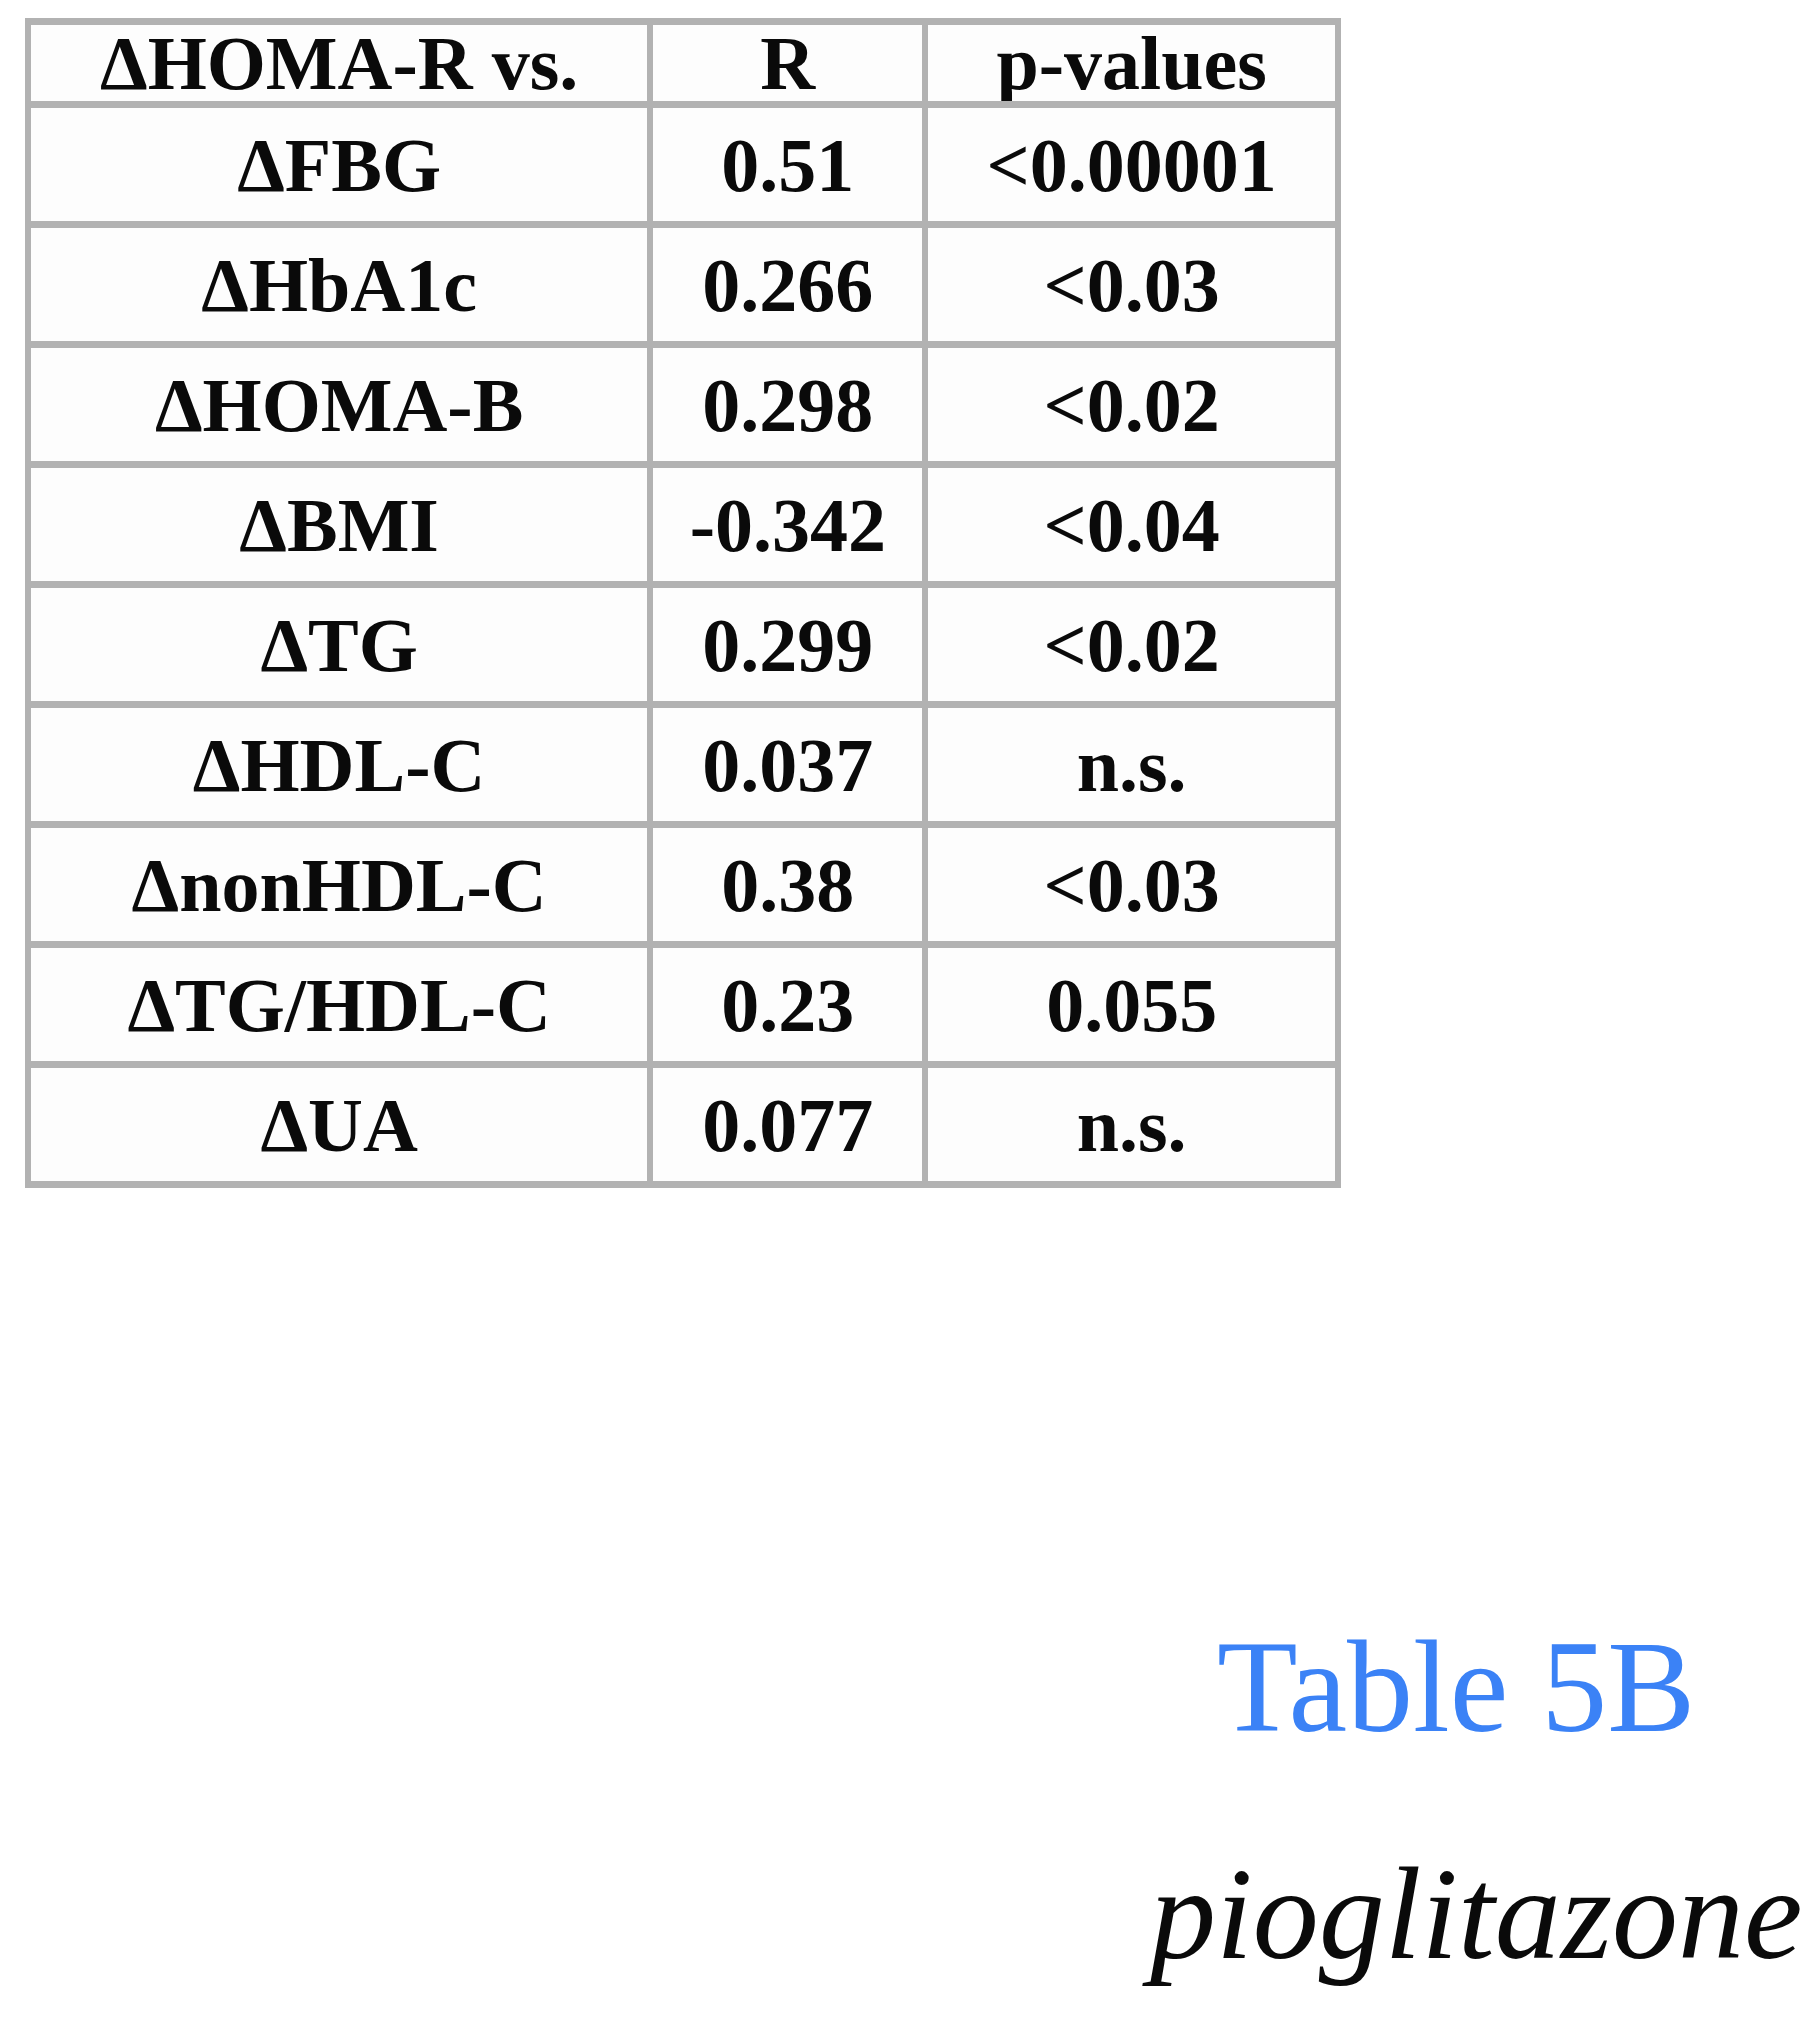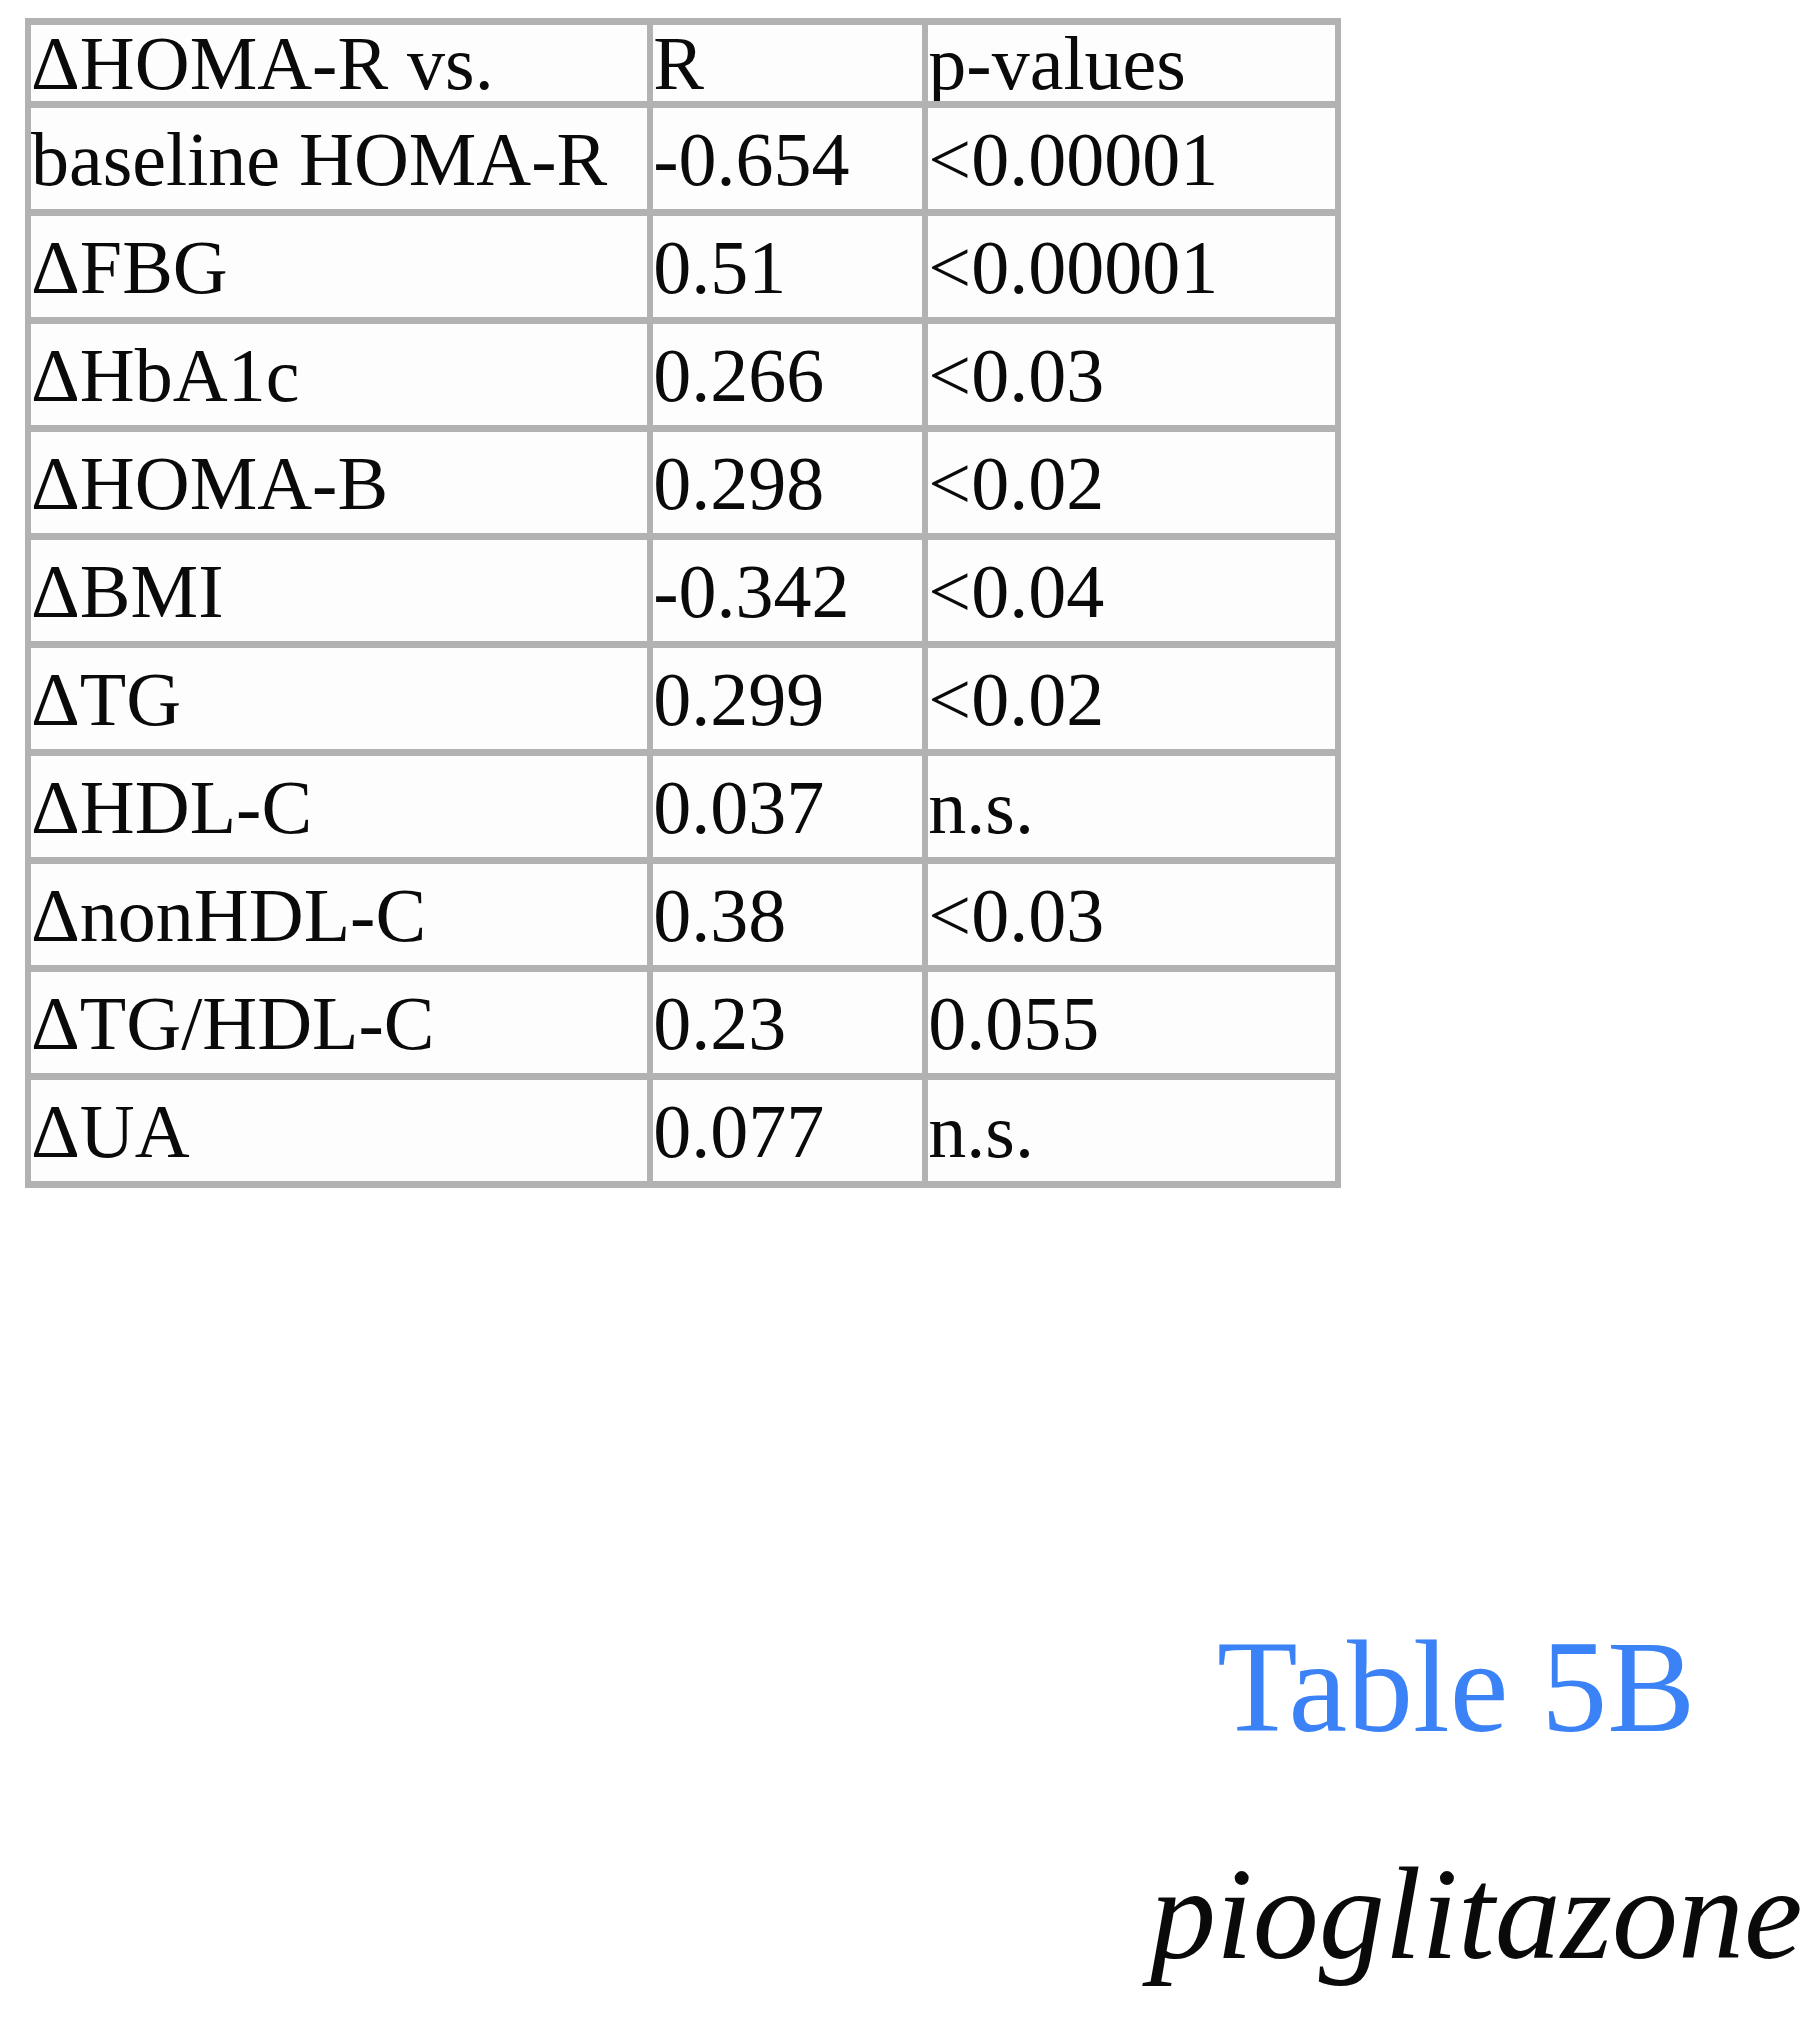--- a/index.html
+++ b/index.html
@@ -24,25 +24,25 @@
     height: 1170px;
     border-collapse: collapse;
     table-layout: fixed;
     background: #fdfdfd;
   }
   .stats-table th,
   .stats-table td {
     border: 6.6px solid #b2b2b2;
     border-top-width: 7.4px;
     border-bottom-width: 7.4px;
-    text-align: left;
+    text-align: center;
     vertical-align: middle;
     font-size: 76px;
     line-height: 1.0;
-    font-weight: normal;
+    font-weight: bold;
     color: #0a0a0a;
     padding: 0;
     white-space: nowrap;
     overflow: hidden;
   }
   .col-var { width: 47.5%; }
   .col-r   { width: 21.0%; }
   .col-p   { width: 31.5%; }
   .caption-title {
     position: absolute;
@@ -76,25 +76,20 @@
       <col class="col-p">
     </colgroup>
     <thead>
       <tr>
         <th>ΔHOMA-R vs.</th>
         <th>R</th>
         <th>p-values</th>
       </tr>
     </thead>
     <tbody>
-      <tr>
-        <td>baseline HOMA-R</td>
-        <td>-0.654</td>
-        <td>&lt;0.00001</td>
-      </tr>
       <tr>
         <td>ΔFBG</td>
         <td>0.51</td>
         <td>&lt;0.00001</td>
       </tr>
       <tr>
         <td>ΔHbA1c</td>
         <td>0.266</td>
         <td>&lt;0.03</td>
       </tr>

